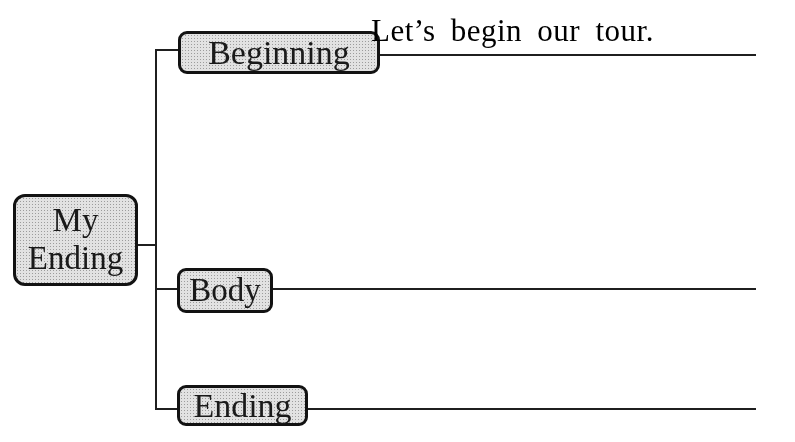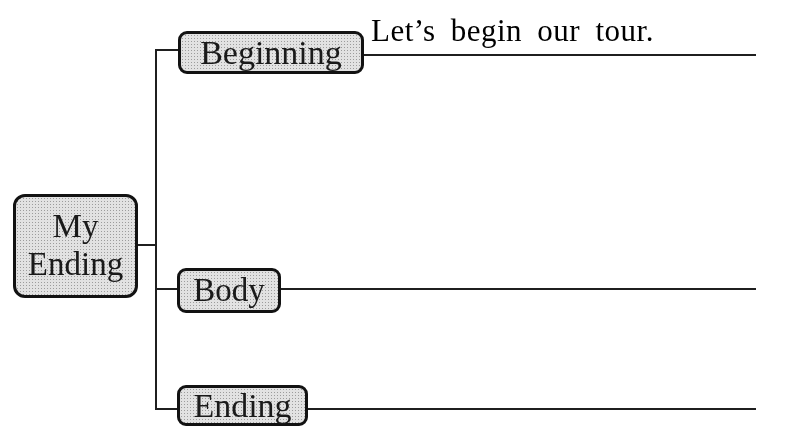--- a/index.html
+++ b/index.html
@@ -28,28 +28,28 @@
     border-radius: 9px;
     background-color: #e2e2e2;
     background-image: radial-gradient(circle, #9c9c9c 0.8px, rgba(0,0,0,0) 0.9px);
     background-size: 3px 3px;
     font-size: 34px;
     line-height: 1.1;
     text-align: center;
     color: #1a1a1a;
   }
   .node-root {
-    left: 13px; top: 194px; width: 125px; height: 104px;
+    left: 13px; top: 194px; width: 125px; height: 92px;
     flex-direction: column;
     border-radius: 12px;
     font-size: 33px;
     line-height: 1.15;
   }
-  .node-beginning { left: 178px; top: 31px;  width: 186px; height: 43px; }
-  .node-body      { left: 177px; top: 268px; width: 104px;  height: 45px; font-size: 33px; }
+  .node-beginning { left: 178px; top: 31px;  width: 202px; height: 43px; }
+  .node-body      { left: 177px; top: 268px; width: 96px;  height: 45px; font-size: 33px; }
   .node-ending    { left: 177px; top: 385px; width: 131px; height: 41px; }
 
   
   .trunk            { left: 155px; top: 49px;  width: 2px;  height: 361px; }
   .seg-begin-left   { left: 155px; top: 49px;  width: 25px; height: 2px; }
   .seg-root         { left: 136px; top: 244px; width: 20px; height: 2px; }
   .seg-body-left    { left: 155px; top: 288px; width: 24px; height: 2px; }
   .seg-ending-left  { left: 155px; top: 408px; width: 24px; height: 2px; }
 
   

